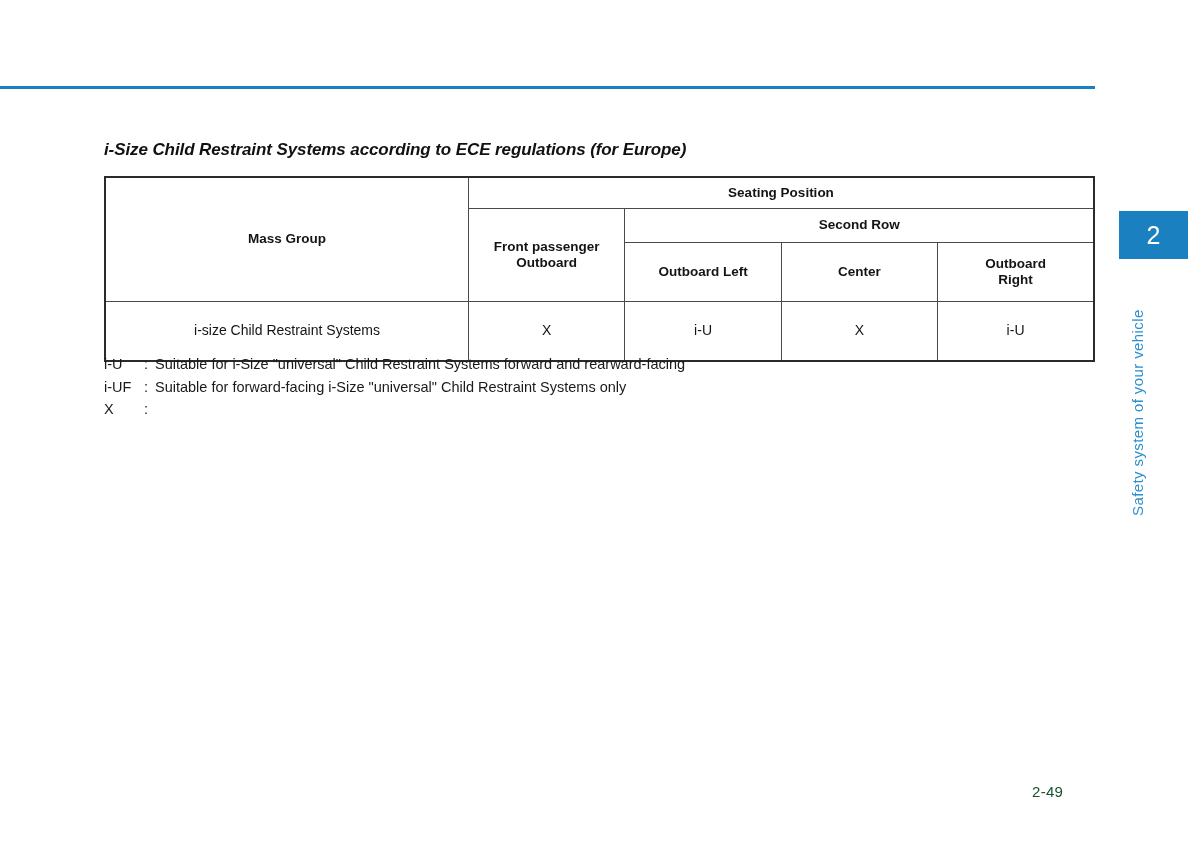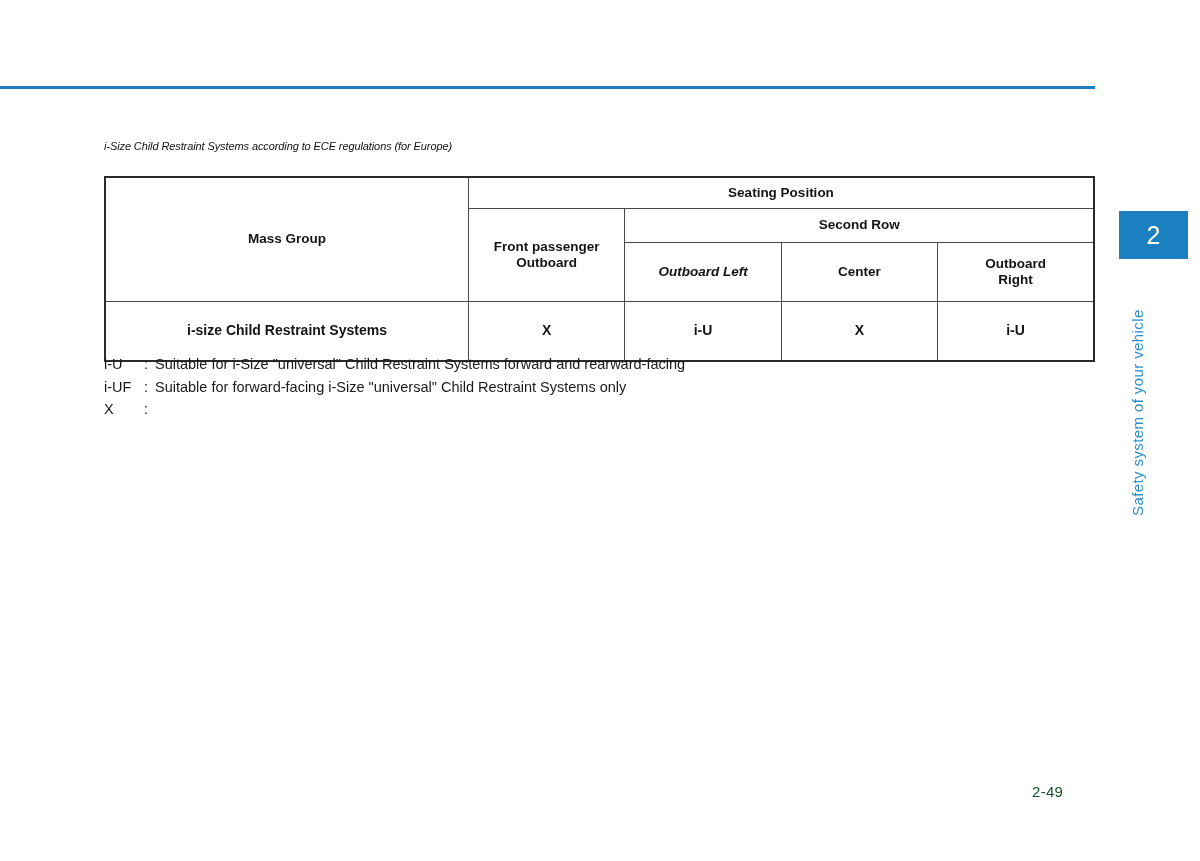--- a/index.html
+++ b/index.html
@@ -24,22 +24,22 @@
     width: 1095px;
     height: 3px;
     background: #1b80bf;
   }
 
   
   .section-heading {
     position: absolute;
     left: 104px;
     top: 140px;
-    font-size: 11px;
-    font-weight: normal;
+    font-size: 17px;
+    font-weight: bold;
     font-style: italic;
     letter-spacing: -0.1px;
     color: #111111;
     white-space: nowrap;
   }
 
   
   .crs-table {
     position: absolute;
     left: 104px;
@@ -67,26 +67,26 @@
   .crs-table .outer-bottom { border-bottom-width: 2px; border-bottom-color: #2b2b2b; }
 
   .cell-mass-group {
     font-size: 14.5px;
   }
   .row-seating-position th { height: 26px; }
   .row-second-row th { height: 29px; text-align: center; }
   .row-sub-heads th { height: 54px; }
   .row-data td {
     height: 54px;
-    font-weight: bold;
+    font-weight: normal;
     font-size: 14px;
   }
   .col-mass    { width: 354px; }
   .col-front   { width: 160px; }
-  .col-left    { width: 160px; font-style: italic; }
+  .col-left    { width: 160px; }
   .col-center  { width: 159px; }
   .col-right   { width: 158px; }
 
   
   .legend {
     position: absolute;
     left: 104px;
     top: 353px;
     font-size: 14.5px;
     color: #1a1a1a;

